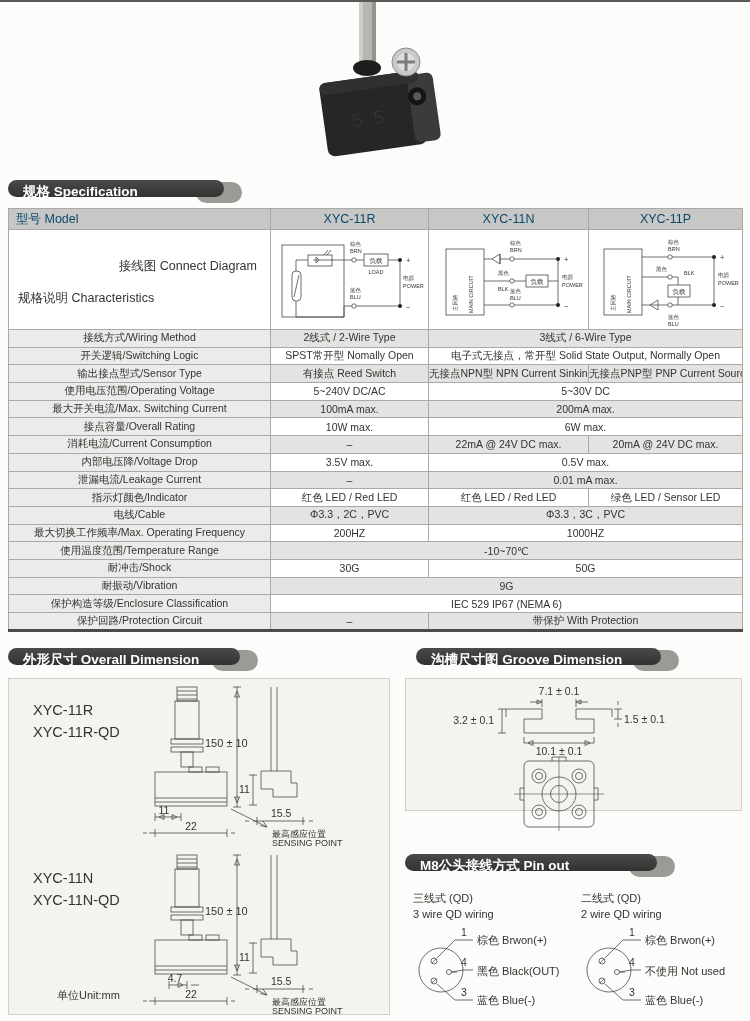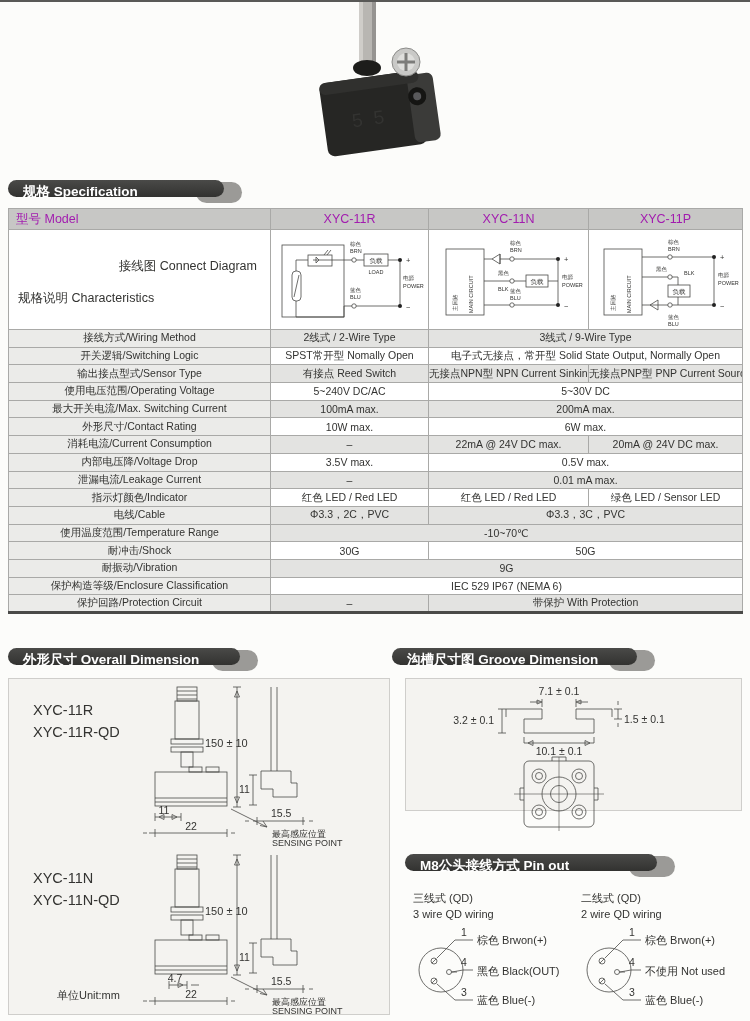--- a/index.html
+++ b/index.html
@@ -21,21 +21,21 @@
   .secbar .face{position:absolute;left:0;top:0;right:0;height:17px;
     background:linear-gradient(#4a4a48,#323230);border-radius:12px;
     color:#fff;font-size:13.5px;font-weight:bold;line-height:23px;
     padding-left:15px;box-sizing:border-box;white-space:nowrap;}
 
   
   table.spec{border-collapse:collapse;table-layout:fixed;width:734px;
     border:1px solid #8d8d8b;border-bottom:3px solid #4a4a48;background:#fff;}
   table.spec td{border:1px solid #a9a9a7;font-size:10.5px;text-align:center;
     padding:0;overflow:hidden;white-space:nowrap;color:#333331;}
-  tr.hdr td{background:#c7c7c5;height:20px;font-size:12.5px;color:#a21caf;}
+  tr.hdr td{background:#c7c7c5;height:20px;font-size:12.5px;color:#0c4a6e;}
   tr.hdr td.lbl{text-align:left;padding-left:7px;}
   td.lbl{background:#ebebe9;text-align:left;padding-left:6px;}
   tbody.rows tr{height:17.7px;}
   tbody.rows tr.shade td{background:#e3e3e1;}
   tbody.rows tr.shade td.lbl,{background:#e6e6e4;}
   tbody.rows tr td.lbl{background:#ebebe9;}
   tr.diag{height:100px;}
   tr.diag td{background:#fff;}
   td.diag-lbl{position:relative;background:#ebebe9;
     background-image:linear-gradient(to bottom right,transparent 49.5%,#9a9a98 49.5%,#9a9a98 50.3%,transparent 50.3%);margin-top:44px;}
@@ -192,21 +192,21 @@
         <text x="128" y="46" class="t5">电源</text>
         <text x="128" y="54" class="t5">POWER</text>
       </svg>
     </td>
   </tr>
   </tbody>
   <tbody class="rows" id="spec-body">
       <tr class="shade">
         <td class="lbl">接线方式/Wiring Method</td>
         <td colspan="1">2线式 / 2-Wire Type</td>
-        <td colspan="2">3线式 / 9-Wire Type</td>
+        <td colspan="2">3线式 / 6-Wire Type</td>
       </tr>
       <tr>
         <td class="lbl">开关逻辑/Switching Logic</td>
         <td colspan="1">SPST常开型 Nomally Open</td>
         <td colspan="2">电子式无接点，常开型  Solid State Output, Normally Open</td>
       </tr>
       <tr class="shade">
         <td class="lbl">输出接点型式/Sensor Type</td>
         <td colspan="1">有接点 Reed Switch</td>
         <td colspan="1">无接点NPN型 NPN Current Sinking</td>
@@ -216,21 +216,21 @@
         <td class="lbl">使用电压范围/Operating Voltage</td>
         <td colspan="1">5~240V DC/AC</td>
         <td colspan="2">5~30V DC</td>
       </tr>
       <tr class="shade">
         <td class="lbl">最大开关电流/Max. Switching Current</td>
         <td colspan="1">100mA max.</td>
         <td colspan="2">200mA max.</td>
       </tr>
       <tr>
-        <td class="lbl">外形尺寸/Contact Rating</td>
+        <td class="lbl">接点容量/Overall Rating</td>
         <td colspan="1">10W max.</td>
         <td colspan="2">6W max.</td>
       </tr>
       <tr class="shade">
         <td class="lbl">消耗电流/Current Consumption</td>
         <td colspan="1">–</td>
         <td colspan="1">22mA @ 24V DC max.</td>
         <td colspan="1">20mA @ 24V DC max.</td>
       </tr>
       <tr>
@@ -247,20 +247,25 @@
         <td class="lbl">指示灯颜色/Indicator</td>
         <td colspan="1">红色 LED / Red LED</td>
         <td colspan="1">红色 LED / Red LED</td>
         <td colspan="1">绿色 LED / Sensor LED</td>
       </tr>
       <tr class="shade">
         <td class="lbl">电线/Cable</td>
         <td colspan="1">Φ3.3，2C，PVC</td>
         <td colspan="2">Φ3.3，3C，PVC</td>
       </tr>
+      <tr>
+        <td class="lbl">最大切换工作频率/Max. Operating Frequency</td>
+        <td colspan="1">200HZ</td>
+        <td colspan="2">1000HZ</td>
+      </tr>
       <tr class="shade">
         <td class="lbl">使用温度范围/Temperature Range</td>
         <td colspan="3">-10~70℃</td>
       </tr>
       <tr>
         <td class="lbl">耐冲击/Shock</td>
         <td colspan="1">30G</td>
         <td colspan="2">50G</td>
       </tr>
       <tr class="shade">
@@ -277,21 +282,21 @@
         <td colspan="2">带保护 With Protection</td>
       </tr>
     </tbody>
 </table>
 
 <div class="abs secbar" style="left:8px;top:648px;width:232px;">
   <div class="tail"></div>
   <div class="face">外形尺寸 Overall Dimension</div>
 </div>
 
-<div class="abs secbar" style="left:392px;top:648px;width:245px;">
+<div class="abs secbar" style="left:416px;top:648px;width:245px;">
   <div class="tail"></div>
   <div class="face">沟槽尺寸图 Groove Dimension</div>
 </div>
 
 <div class="abs panel" style="left:8px;top:678px;width:382px;height:337px;">
 
   <svg width="380" height="168" viewBox="0 0 380 168">
     <text x="24" y="36" class="t14">XYC-11R</text>
     <text x="24" y="58" class="t14">XYC-11R-QD</text>
     <g class="lnt">

